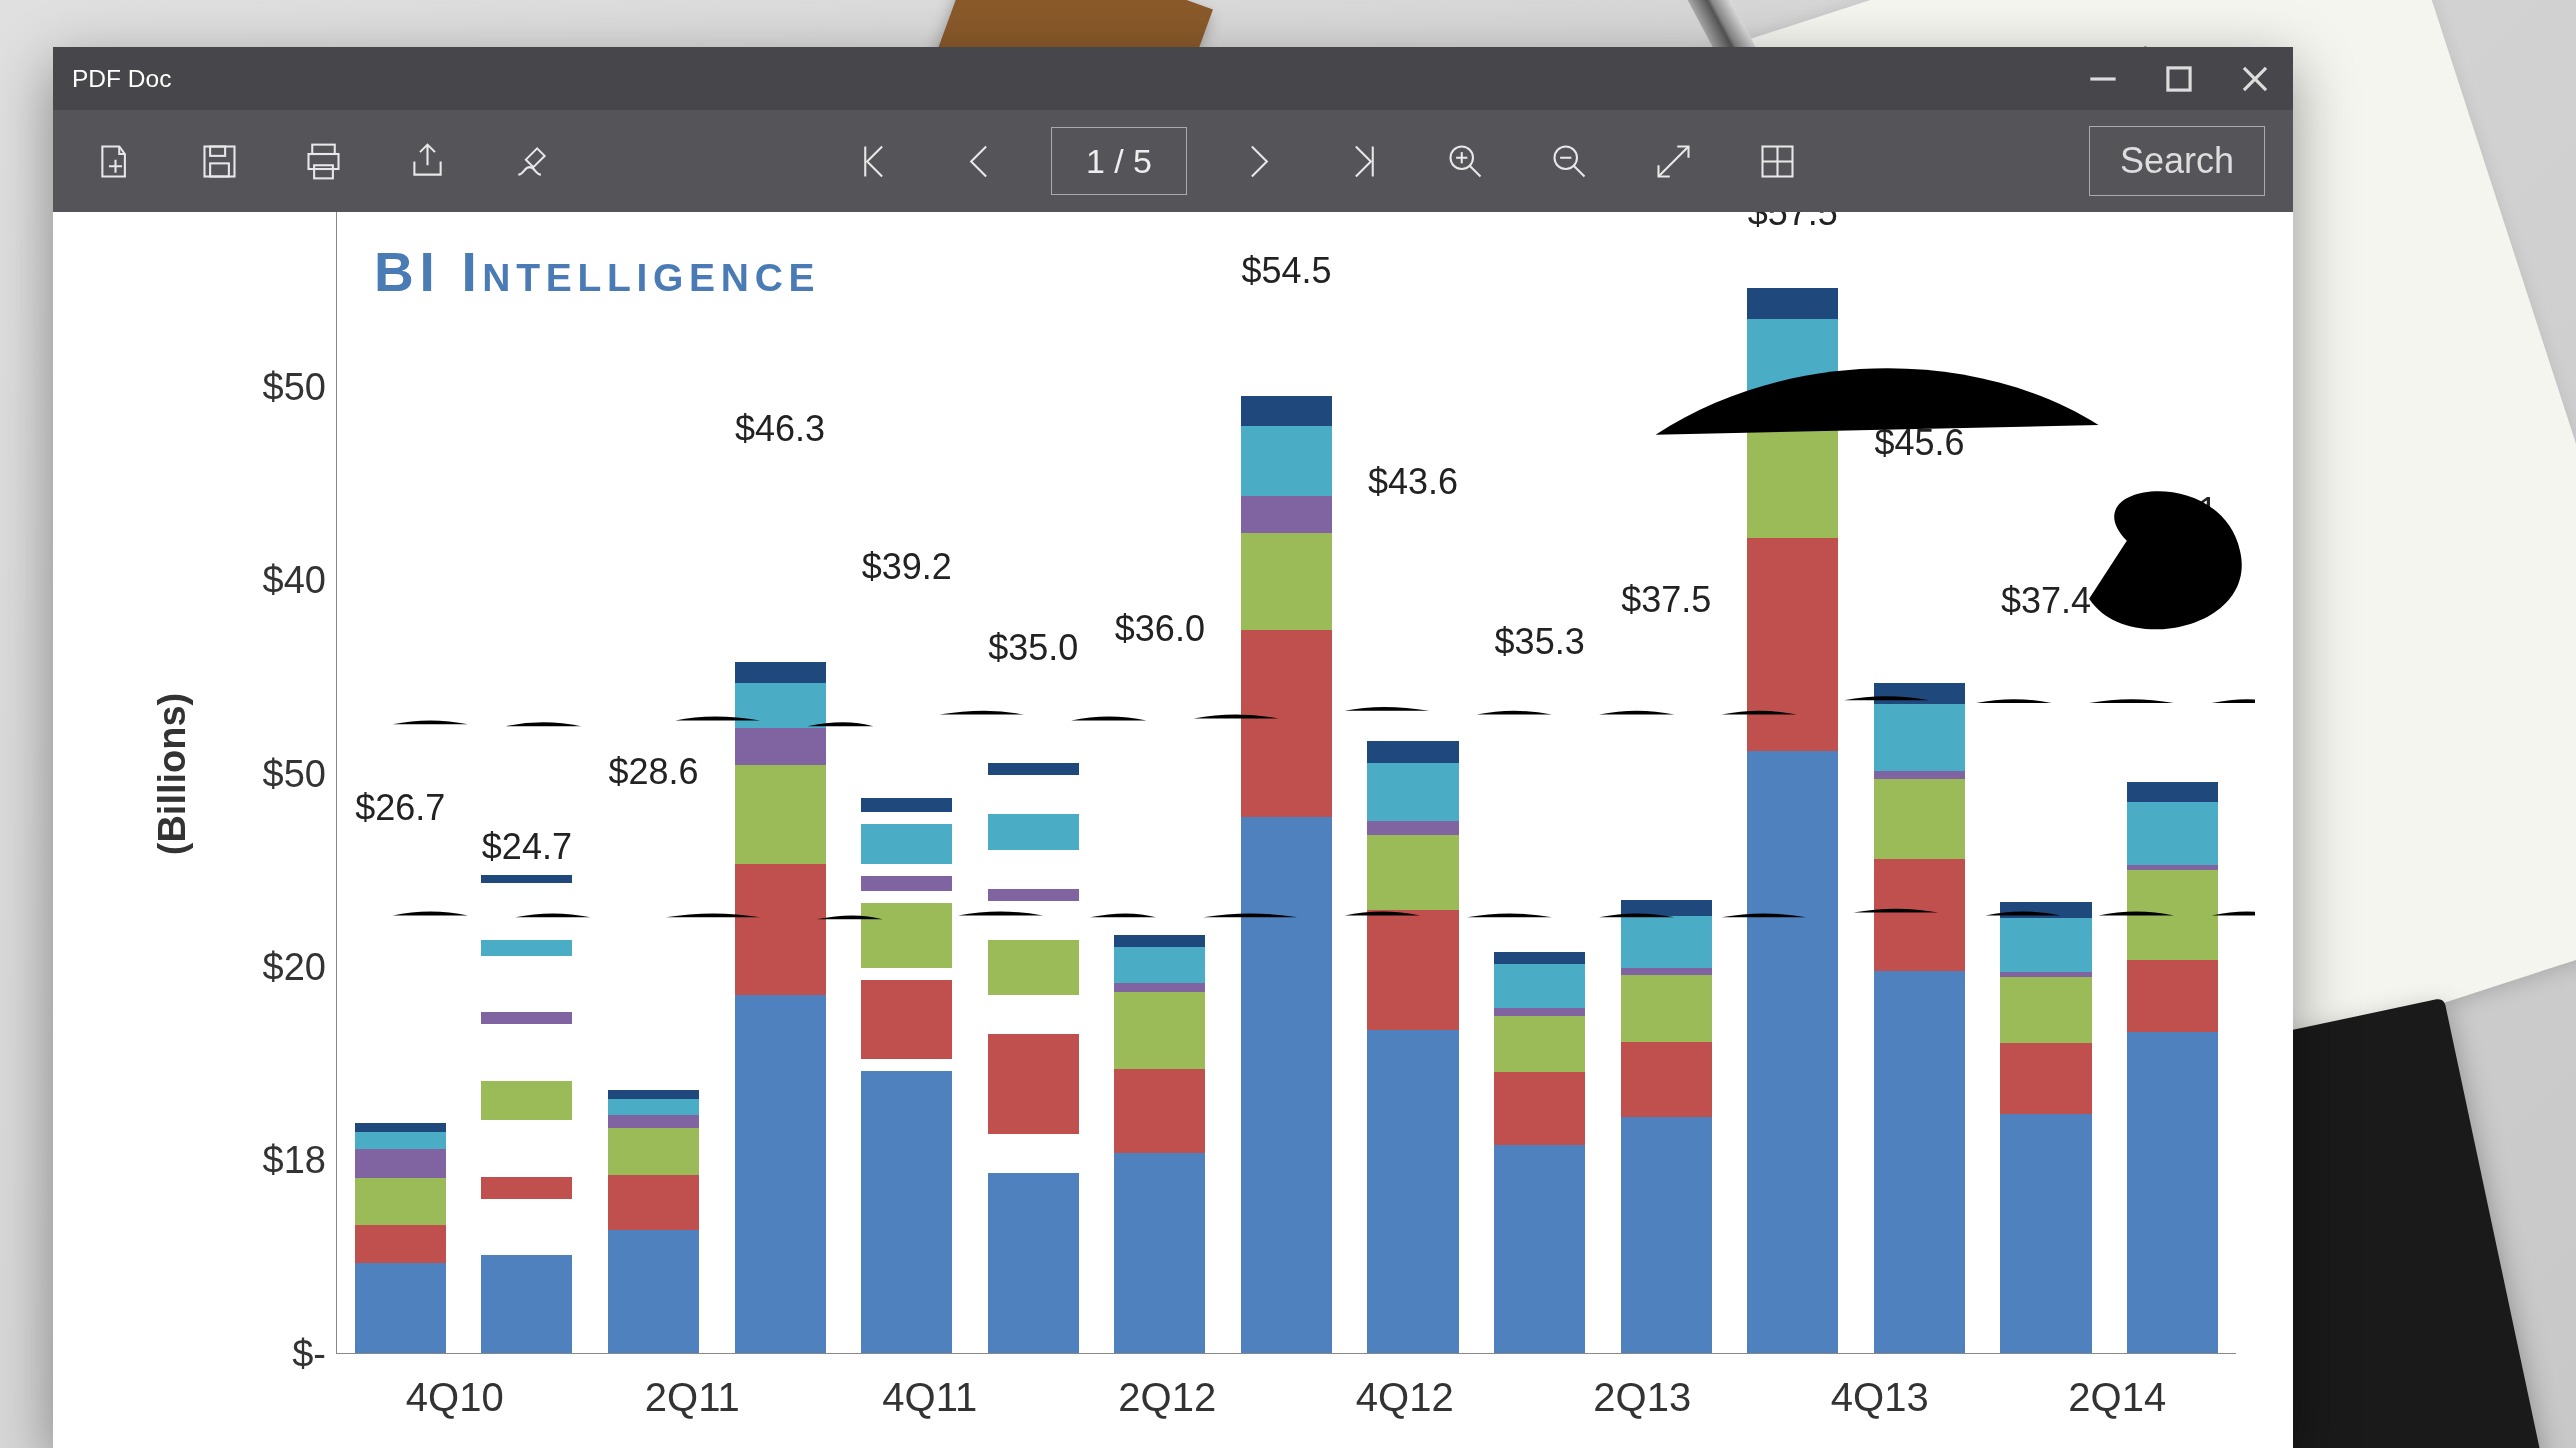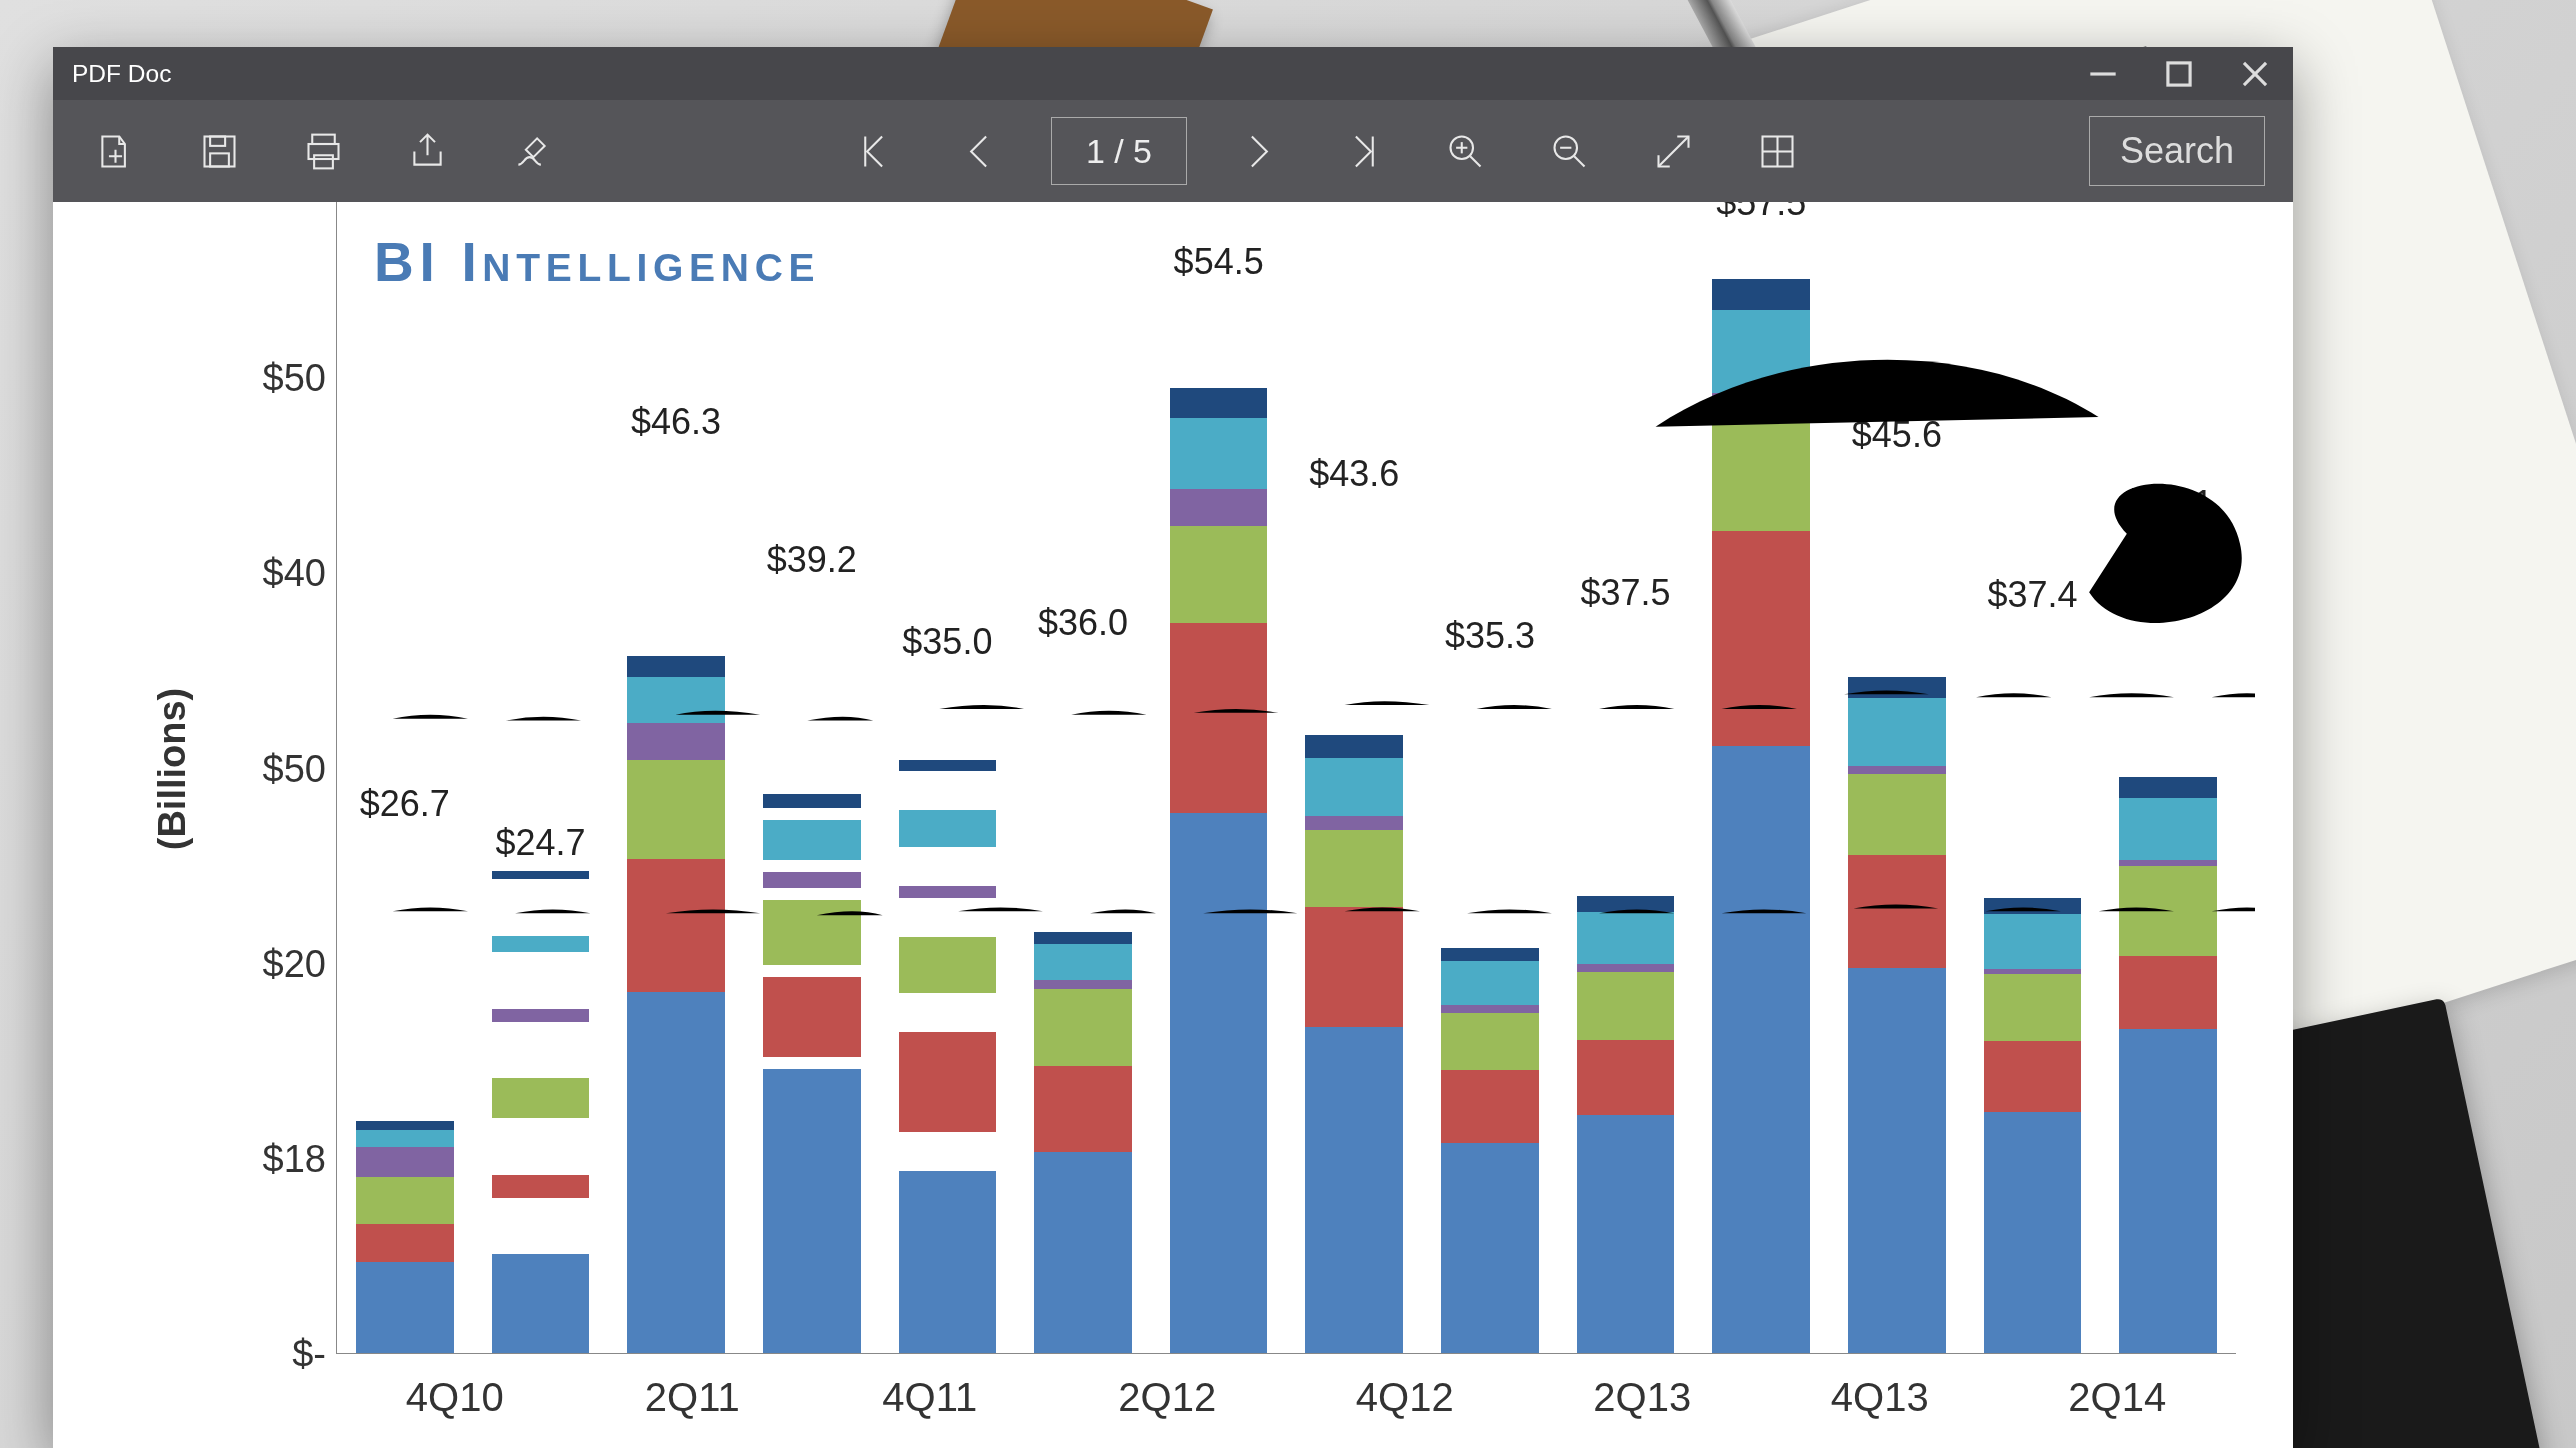--- a/index.html
+++ b/index.html
@@ -14,21 +14,21 @@
   .notebook::before { content:""; position:absolute; left:-28px; top:38px; bottom:38px; width:47px; background:#f0f0f0; border-radius:23.6px; }
   .pen { position: absolute; right: 302px; top: 245px; width: 849px; height: 38px; transform: rotate(62deg); }
   .pen-body { position:absolute; left:0; right:189px; top:0; bottom:0; background: linear-gradient(180deg,#ddd 0%, #888 45%, #555 55%, #aaa 100%); border-radius: 5.7px;}
   .pen-grip { position:absolute; right:113px; width:170px; top:-3.8px; bottom:-3.8px; background: repeating-linear-gradient(90deg,#888 0 5.7px,#333 5.7px 11.3px); border-radius:5.7px;}
   .pen-tip { position:absolute; right:57px; width:75px; top:5.7px; bottom:5.7px; background:linear-gradient(180deg,#ccc,#666,#ccc); }
   .pen-tip2 { position:absolute; right:0; width:66px; top:11.3px; bottom:11.3px; background:linear-gradient(180deg,#aaa,#333,#aaa); clip-path: polygon(0 0, 100% 40%, 100% 60%, 0 100%);}
   .book-spine { position:absolute; top:-38px; left:943px; width:245px; height:189px; background:#8a5a2a; transform:rotate(20deg); box-shadow:0 7.5px 15px rgba(0,0,0,.3);}
   
   
   .pdf-window { position: absolute; left: 53px; top: 47px; width: 2240px; height: 1401px; background: #fff; box-shadow: 0 19px 57px rgba(0,0,0,0.4); display: flex; flex-direction: column; }
-  .titlebar { height: 53px; background: rgba(55,55,60,0.92); display: flex; align-items: center; padding: 0 19px; color: #fff; font-size: 24.5px; }
+  .titlebar { height: 63px; background: rgba(55,55,60,0.92); display: flex; align-items: center; padding: 0 19px; color: #fff; font-size: 24.5px; }
   .titlebar .title { flex: 1; }
   .win-btns { display: flex; gap: 38px; align-items:center; }
   .win-btn { width: 38px; height: 38px; display:flex; align-items:center; justify-content:center; color:#ddd; font-size:26.4px; cursor:pointer;}
   
   .toolbar { height: 102px; background: rgba(70,70,75,0.92); display: flex; align-items: center; padding: 4px 28px; gap: 36px; color: #eee; }
   .tool-btn { width: 68px; height: 68px; display:flex; align-items:center; justify-content:center; cursor:pointer; }
   .tool-btn svg { width: 45px; height: 45px; stroke: #e8e8e8; stroke-width: 2.2; fill: none; }
   .spacer { flex: 1; }
   .page-box { border: 1.9px solid #aaa; padding: 13.2px 34px; font-size: 34px; color: #eee; }
   .search-btn { border: 1.9px solid #aaa; padding: 13.2px 30px; font-size: 36px; color: #ddd; cursor:pointer; }
@@ -271,20 +271,31 @@
                 <div class="seg" style="background: rgb(78, 129, 189); height: 20.5%;"></div>
                 <div class="seg" style="background: rgb(192, 80, 77); height: 4.66667%;"></div>
                 <div class="seg" style="background: rgb(155, 187, 89); height: 8.33333%;"></div>
                 <div class="seg" style="background: rgb(128, 100, 162); height: 2.66667%;"></div>
                 <div class="seg" style="background: rgb(75, 172, 198); height: 3.33333%;"></div>
                 <div class="seg" style="background: rgb(31, 73, 125); height: 1.66667%;"></div>
                 <div class="bar-label">$24.7</div>
               </div>
             </div>
             <div class="bar-slot">
+              <div class="bar" style="height: 47.6667%;">
+                <div class="seg" style="background: rgb(78, 129, 189); height: 22.1667%;"></div>
+                <div class="seg" style="background: rgb(192, 80, 77); height: 10%;"></div>
+                <div class="seg" style="background: rgb(155, 187, 89); height: 8.5%;"></div>
+                <div class="seg" style="background: rgb(128, 100, 162); height: 2.33333%;"></div>
+                <div class="seg" style="background: rgb(75, 172, 198); height: 3%;"></div>
+                <div class="seg" style="background: rgb(31, 73, 125); height: 1.66667%;"></div>
+                <div class="bar-label">$28.6</div>
+              </div>
+            </div>
+            <div class="bar-slot">
               <div class="bar" style="height: 77.1667%;">
                 <div class="seg" style="background: rgb(78, 129, 189); height: 40%;"></div>
                 <div class="seg" style="background: rgb(192, 80, 77); height: 14.6667%;"></div>
                 <div class="seg" style="background: rgb(155, 187, 89); height: 11%;"></div>
                 <div class="seg" style="background: rgb(128, 100, 162); height: 4.16667%;"></div>
                 <div class="seg" style="background: rgb(75, 172, 198); height: 5%;"></div>
                 <div class="seg" style="background: rgb(31, 73, 125); height: 2.33333%;"></div>
                 <div class="bar-label">$46.3</div>
               </div>
             </div>

